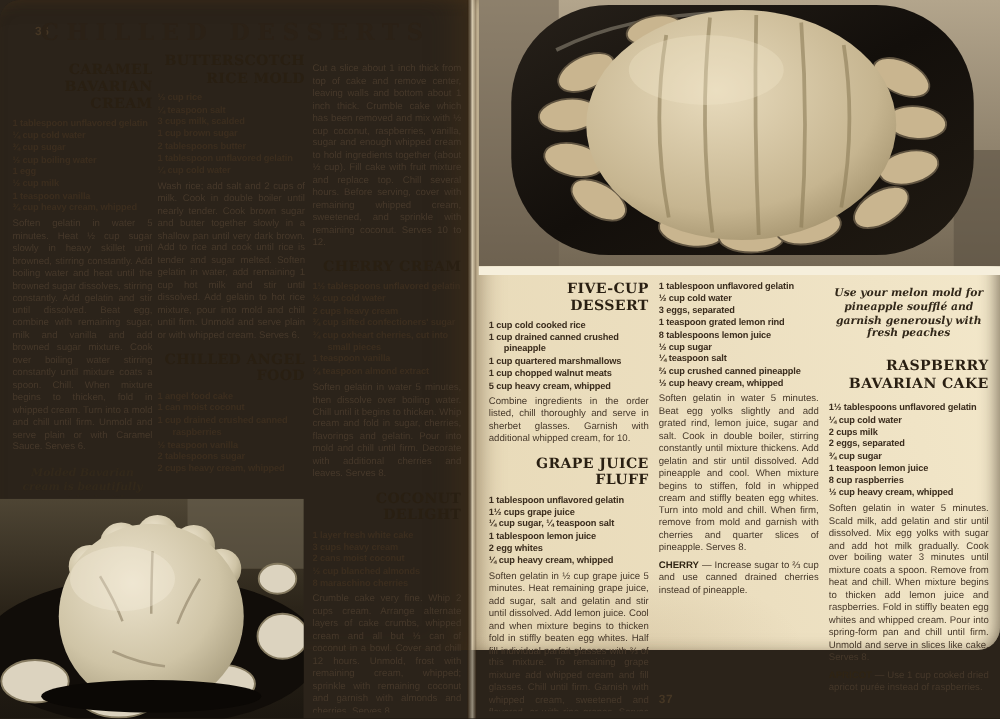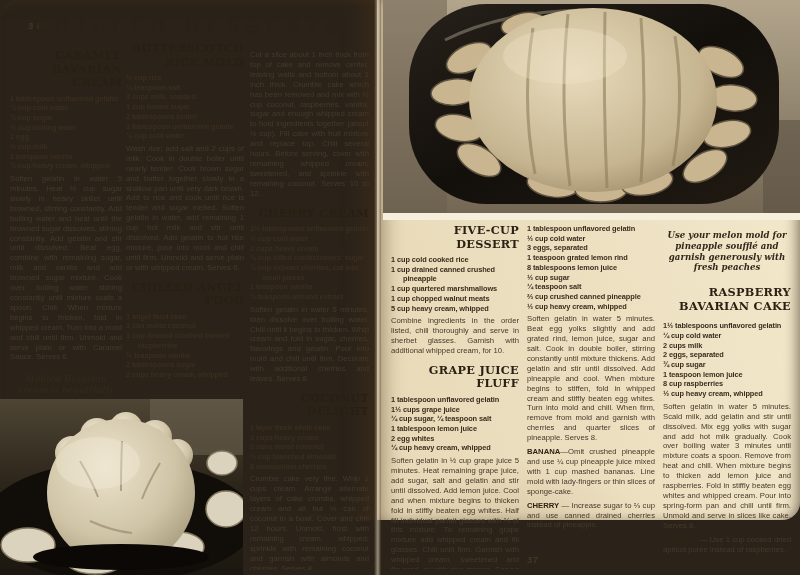--- a/index.html
+++ b/index.html
@@ -255,21 +255,20 @@
             <div class="ing">3 eggs, separated</div>
             <div class="ing">1 teaspoon grated lemon rind</div>
             <div class="ing">8 tablespoons lemon juice</div>
             <div class="ing">½ cup sugar</div>
             <div class="ing">¼ teaspoon salt</div>
             <div class="ing">⅔ cup crushed canned pineapple</div>
             <div class="ing">½ cup heavy cream, whipped</div>
           </div>
         <p class="bodytext">Soften gelatin in water 5 minutes. Beat egg yolks slightly and add grated rind, lemon juice, sugar and salt. Cook in double boiler, stirring constantly until mixture thickens. Add gelatin and stir until dissolved. Add pineapple and cool. When mixture begins to stiffen, fold in whipped cream and stiffly beaten egg whites. Turn into mold and chill. When firm, remove from mold and garnish with cherries and quarter slices of pineapple. Serves 8.</p>
         <div>
-            <p class="bodytext var"><span class="varname">BANANA</span><span>—Omit crushed pineapple and use ¼ cup pineapple juice mixed with 1 cup mashed bananas. Line mold with lady-fingers or thin slices of sponge-cake.</span></p>
             <p class="bodytext var"><span class="varname">CHERRY</span><span> — Increase sugar to ⅔ cup and use canned drained cherries instead of pineapple.</span></p>
           </div>
       </section>
     </div>
     <div class="pagenum" style="left:150px;top:554px;width:128px;text-align:left;">37</div>
 
     <div class="col" style="left:286px;top:216px;width:128px;height:356px;">
       <p class="caption" style="margin-top:14px;font-style:italic;">Use your melon mold for pineapple soufflé and garnish generously with fresh peaches</p>
       <section>
         <h3 class="rhead" style="margin-top:13px;margin-bottom:8px;">RASPBERRY BAVARIAN CAKE</h3>

